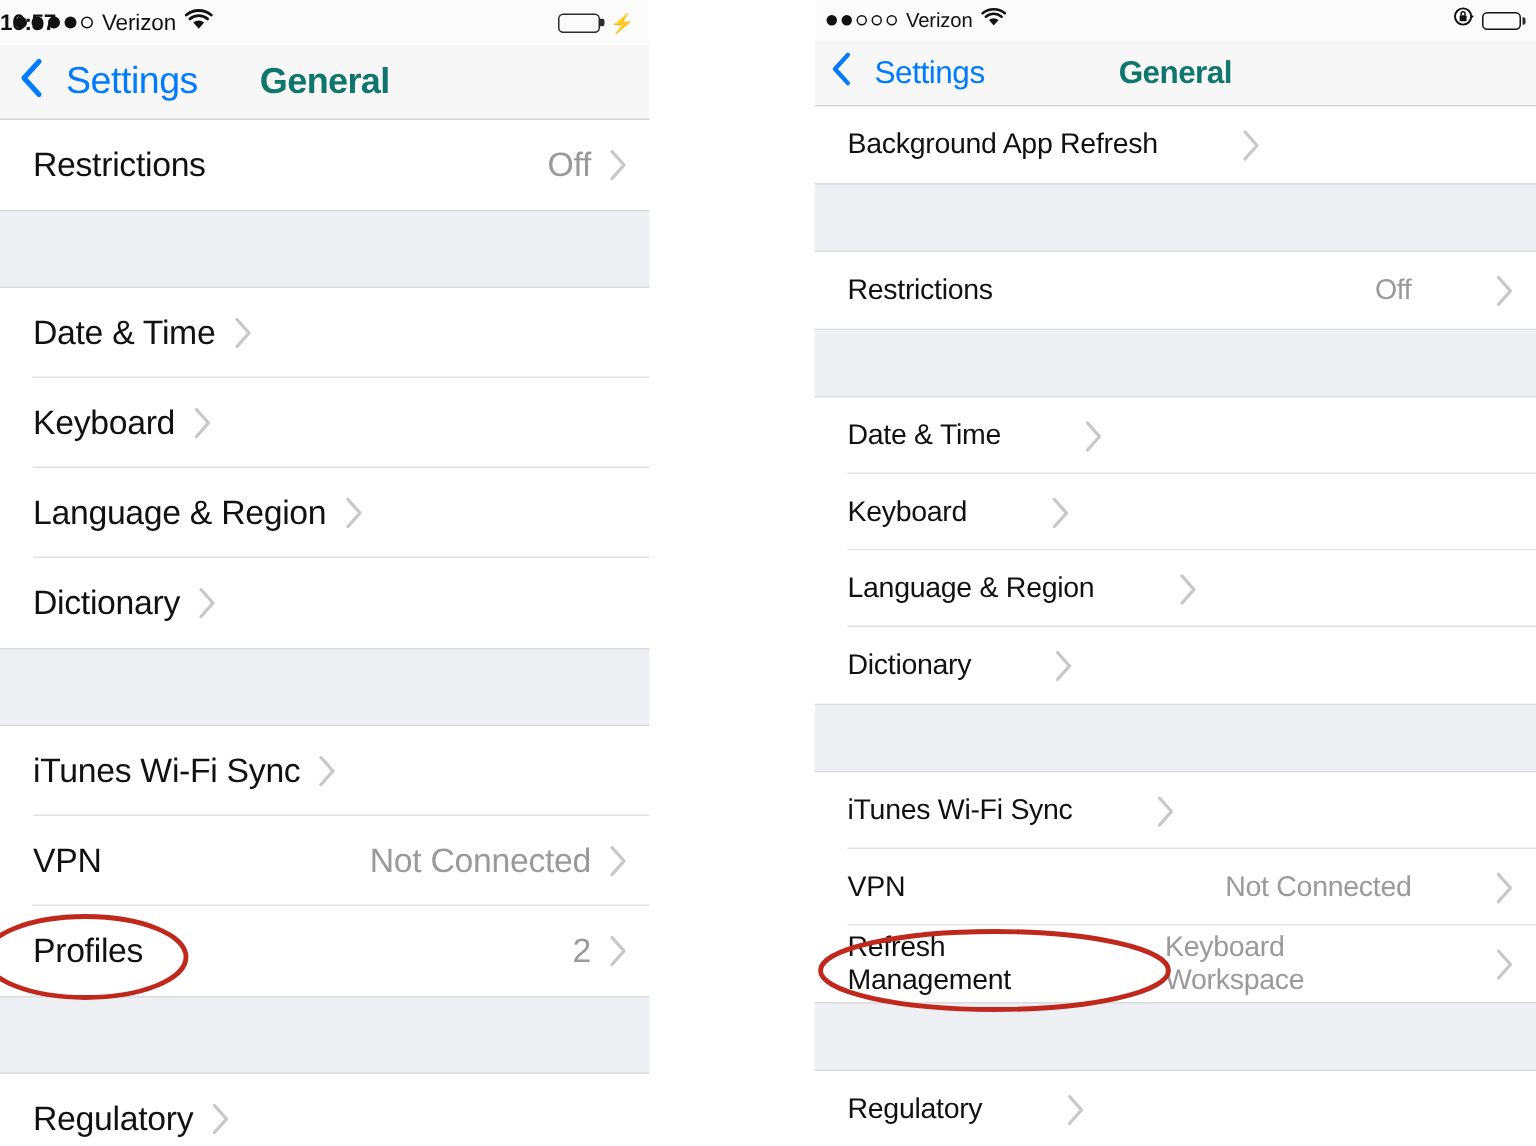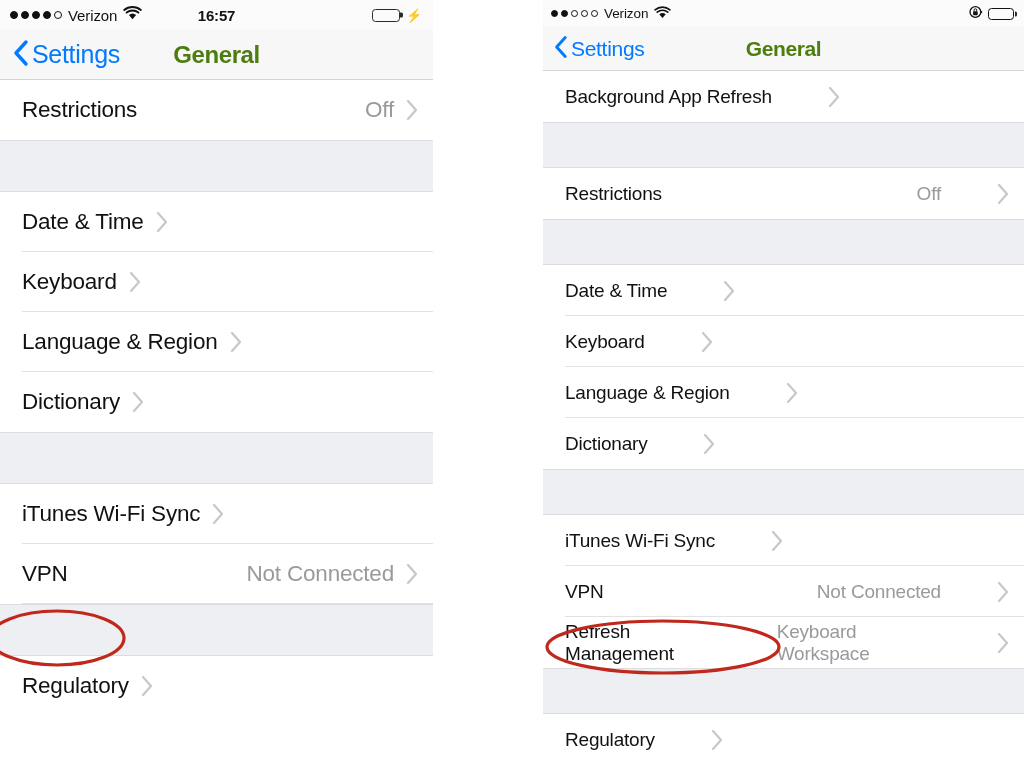--- a/index.html
+++ b/index.html
@@ -21,21 +21,21 @@
     position: relative;
     display: flex; align-items: center;
     background: #fbfbfb;
     width: 100%;
   }
   #phone-left  .statusbar { height: 30px; padding: 0 10px 0 10px; }
   #phone-right .statusbar { height: 27px; padding: 0 10px 0 8px; }
 
   .sb-left { display: flex; align-items: center; gap: 6px; }
   .sb-center {
-    position: absolute; left: 0; right: 0; text-align: center;
+    position: absolute; left: 0; right: 0; 
     font-weight: bold; color: #121212; pointer-events: none;
   }
   #phone-left  .sb-center { font-size: 15px; letter-spacing: -0.2px; }
   #phone-right .sb-center { font-size: 13.5px; letter-spacing: -0.2px; padding-right: 6px; }
   .sb-right { margin-left: auto; display: flex; align-items: center; gap: 5px; }
 
   .dots { display: flex; align-items: center; gap: 3px; }
   .dot { width: 8px; height: 8px; border-radius: 50%; border: 1.3px solid #111; }
   .dot.filled { background: #111; }
   .dot.empty  { background: transparent; }
@@ -65,27 +65,27 @@
 
   
   .navbar {
     position: relative; display: flex; align-items: center;
     background: #f7f7f7;
     border-bottom: 1px solid #d4d4d8;
   }
   #phone-left  .navbar { height: 50px; padding-left: 12px; }
   #phone-right .navbar { height: 44px; padding-left: 10px; }
 
-  .back { display: flex; align-items: center; gap: 3px; cursor: pointer; }
+  .back { display: flex; align-items: center; gap: 15px; cursor: pointer; }
   .back-label { color: #007aff; letter-spacing: -0.3px; }
   #phone-left  .back-label { font-size: 25px; }
   #phone-right .back-label { font-size: 21px; }
   .nav-title {
     position: absolute; left: 0; right: 0; text-align: center;
-    font-weight: bold; color: #4d7c0f; pointer-events: none;
+    font-weight: bold; color: #0f766e; pointer-events: none;
   }
   #phone-left  .nav-title { font-size: 24px; letter-spacing: -0.4px; }
   #phone-right .nav-title { font-size: 21px; letter-spacing: -0.4px; }
 
   
   .list { width: 100%; background: #ffffff; }
   .gap {
     background: #eeeff3;
     border-top: 1px solid #dcdce0;
     border-bottom: 1px solid #dcdce0;
@@ -227,20 +227,29 @@
         </div>
         <div class="row">
           <span class="row-label">VPN</span>
           <span class="row-value">Not Connected</span>
           <span class="chev">
             <svg width="13" height="22" viewBox="0 0 13 22">
               <path d="M2 2 L10 11 L2 20" stroke="#c7c7cc" stroke-width="2.2" fill="none" stroke-linecap="round" stroke-linejoin="round"></path>
             </svg>
           </span>
           <span class="sep"></span>
+        </div>
+        <div class="row last">
+          <span class="row-label">Profiles</span>
+          <span class="row-value">2</span>
+          <span class="chev">
+            <svg width="13" height="22" viewBox="0 0 13 22">
+              <path d="M2 2 L10 11 L2 20" stroke="#c7c7cc" stroke-width="2.2" fill="none" stroke-linecap="round" stroke-linejoin="round"></path>
+            </svg>
+          </span>
         </div>
         <div class="gap"></div>
         <div class="row last">
           <span class="row-label">Regulatory</span>
           <span class="chev">
             <svg width="13" height="22" viewBox="0 0 13 22">
               <path d="M2 2 L10 11 L2 20" stroke="#c7c7cc" stroke-width="2.2" fill="none" stroke-linecap="round" stroke-linejoin="round"></path>
             </svg>
           </span>
         </div>

